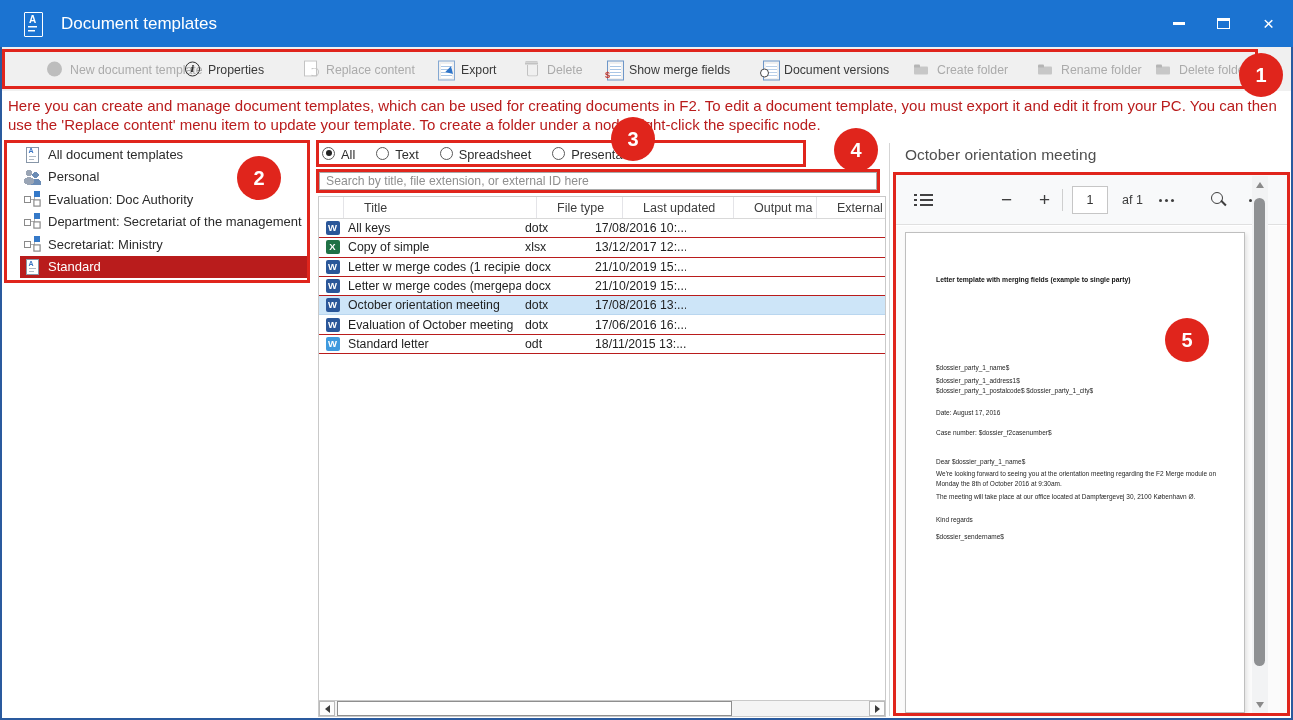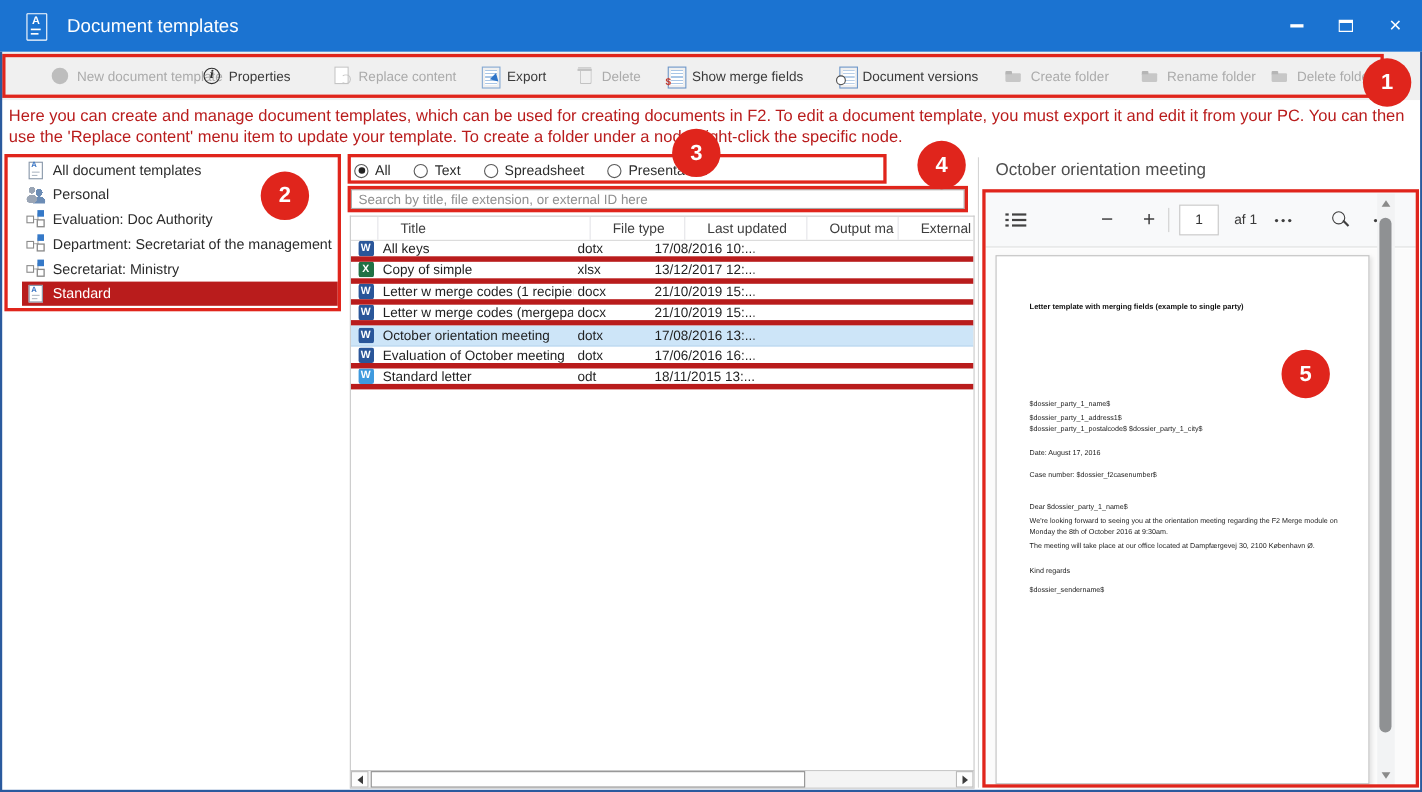--- a/index.html
+++ b/index.html
@@ -76,37 +76,37 @@
       radial-gradient(ellipse 5px 4px at 5px 13px, #9aa5b5 98%, transparent),
       radial-gradient(ellipse 6px 4.5px at 11.5px 15px, #6b8cb5 98%, transparent); }
   .icon-orgchart-icon { background-image:linear-gradient(#b0b0b0,#b0b0b0),linear-gradient(#b0b0b0,#b0b0b0);
       background-size:5px 1px,1px 10px; background-position:6px 8px,10px 3px; background-repeat:no-repeat; }
   .icon-orgchart-icon::before { content:""; position:absolute; left:0; top:5.5px; width:5px; height:5px; border:1.2px solid #8a8a8a; background:#fff; }
   .icon-orgchart-icon::after { content:""; position:absolute; right:1px; top:0; width:6px; height:6px; background:#3579c8;
       box-shadow:0 9px 0 -0.5px #fff, 0 9px 0 0.7px #8a8a8a; }
 
   
   .filterbar { position:absolute; left:322px; top:143px; height:22px; display:flex; align-items:center; gap:21px; z-index:3; }
-  .fopt { display:flex; align-items:flex-end; gap:6px; }
+  .fopt { display:flex; align-items:flex-start; gap:6px; }
   .radio { width:13px; height:13px; border:1px solid #5a5a5a; border-radius:50%; position:relative; background:#fff; flex:none; }
   .fopt.checked .radio::after { content:""; position:absolute; inset:2.5px; background:#222; border-radius:50%; }
   .flabel { font-size:12.8px; color:#2d2d2d; }
 
   
   .search-input { position:absolute; left:319px; top:172px; width:558px; height:18px; border:1px solid #a9a9a9; font:12.2px "Liberation Sans",sans-serif;
       color:#333; padding:0 6px; z-index:3; outline:none; }
   .search-input::placeholder { color:#8f8f8f; }
 
   
   .table { position:absolute; left:318px; top:196px; width:568px; height:504px; border:1px solid #c9c9c9; border-bottom:none; background:#fff; z-index:3; overflow:hidden; }
   .thead, .tr { display:grid; grid-template-columns:25px 177px 70px 95px 67px 88px 1fr; align-items:center; }
   .thead { height:22px; border-bottom:1px solid #d9d9d9;gap:16px; }
   .th { font-size:12.5px; color:#3d3d3d; padding-left:4px; height:100%; display:flex; align-items:center; border-right:1px solid #e4e4e8; overflow:hidden; white-space:nowrap; }
   .th:last-child { border-right:none; }
-  .tr { height:19.3px; border-bottom:5px solid #b91c1c; }
+  .tr { height:19.3px; border-bottom:1px solid #b91c1c; }
   .tr.selected { background:#cde5f8; border-bottom:1px solid #b9d6ef; }
   .td { font-size:12.3px; color:#1f1f1f; padding-left:4px; white-space:nowrap; overflow:hidden; }
   .td.cicon { display:flex; justify-content:center; padding-left:2px; }
   .ficon { width:14px; height:14px; border-radius:2px; position:relative; display:inline-block; color:#fff; text-align:center; font:bold 9.5px/14px "Liberation Sans",sans-serif; }
   .icon-word-file-icon { background:#2a5699; } .icon-word-file-icon::after { content:"W"; }
   .icon-excel-file-icon { background:#1f7145; } .icon-excel-file-icon::after { content:"X"; }
   .icon-odt-file-icon { background:#3f9ade; } .icon-odt-file-icon::after { content:"W"; }
 
   
   .hscroll { position:absolute; left:318px; top:700px; width:568px; height:17px; background:#f4f4f4; border:1px solid #c9c9c9; z-index:3; }

